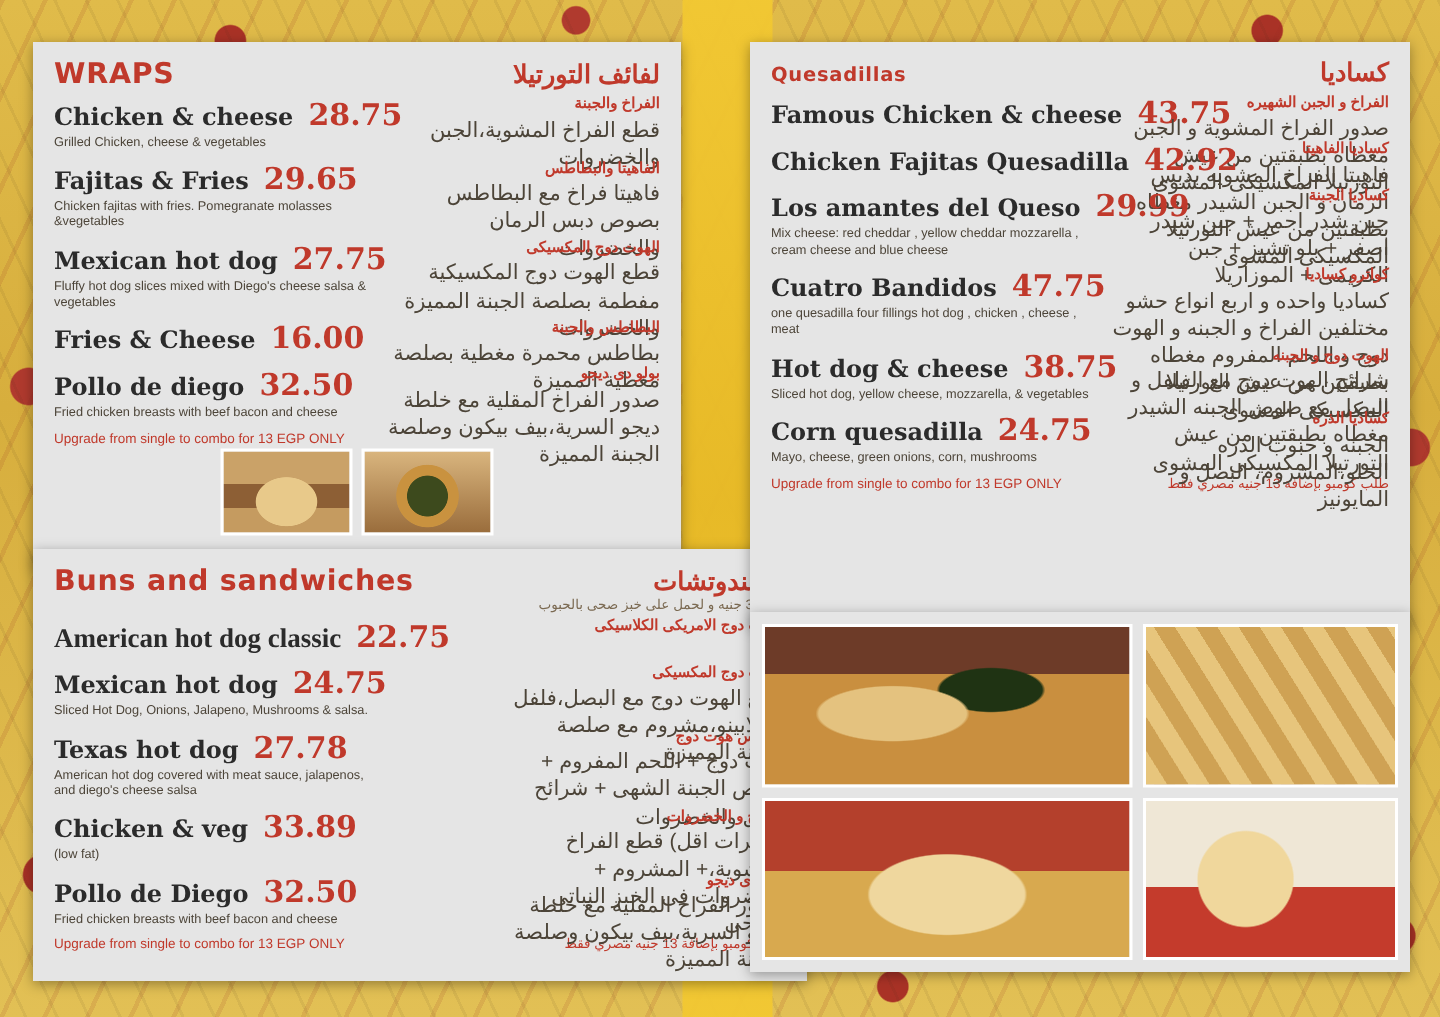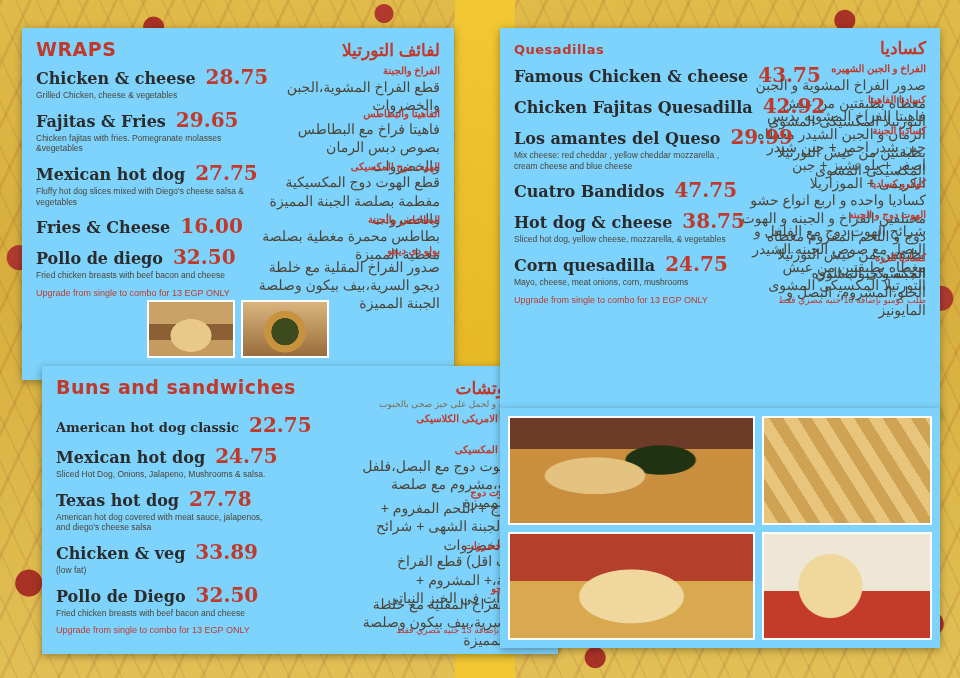--- a/index.html
+++ b/index.html
@@ -52,25 +52,25 @@
     background:linear-gradient(180deg,#6d2a18,#93351b); border-radius:3px;
   }
   .bottle-label {
     position:absolute; left:2px; top:55px; width:26px; height:64px;
     background:#efe6cf; border-top:3px solid #b8342a; border-bottom:3px solid #b8342a;
   }
 
   
   .panel {
     position:absolute;
-    background:#7dd3fc;
+    background:#e5e5e5;
     box-shadow:0 2px 8px rgba(0,0,0,.35);
   }
   #panel-wraps   { left:22px;  top:28px;  width:432px; height:352px; }
-  #panel-buns    { left:22px;  top:366px; width:516px; height:288px;margin-left:20px; }
+  #panel-buns    { left:22px;  top:366px; width:516px; height:288px; }
   #panel-ques    { left:500px; top:28px;  width:440px; height:390px; }
   #panel-photos  { left:500px; top:408px; width:440px; height:240px; }
 
   .pad { padding:10px 14px 8px 14px; }
 
   .sec-head {
     display:flex; align-items:baseline; justify-content:space-between;
     margin-bottom:4px;
   }
   .sec-title {
@@ -82,21 +82,21 @@
   }
   .sec-sub-ar { font-size:9px; color:#7b6a52; direction:rtl; }
 
   .item { position:relative; margin-bottom:7px; }
   .item-top { display:flex; align-items:baseline; }
   .name {
     font-family:"DejaVu Serif", serif;
     font-size:16px; font-weight:bold; color:#2b2b2b;
     white-space:nowrap;
   }
-  .name.small { font-size:13px; }
+  .name.small { font-size:18px;font-family:Liberation Serif, serif; }
   .price {
     font-family:"DejaVu Serif", serif;
     font-size:20px; font-weight:bold; color:#c0392b; margin-left:10px;
     white-space:nowrap;
   }
   .desc {
     font-size:8.5px; color:#4c4438; line-height:1.25; max-width:215px; margin-top:1px;
   }
   .ar-block {
     position:absolute; right:0; top:0; text-align:right; direction:rtl; width:185px;
@@ -353,20 +353,21 @@
         <div class="ar-name red">كساديا الجبنة</div>
         <div class="ar-desc">جبن شدر احمر + جبن شيدر اصفر + بلو تشيز + جبن الكريمى + الموزاريلا</div>
       </div>
     </div>
 
     <div class="item">
       <div class="item-top">
         <span class="name">Cuatro Bandidos</span>
         <span class="price">47.75</span>
       </div>
+      <div class="desc">one quesadilla four fillings hot dog , chicken , cheese , meat</div>
       <div class="ar-block" style="width:185px">
         <div class="ar-name red">كواترو كساديا</div>
         <div class="ar-desc">كساديا واحده و اربع انواع حشو مختلفين الفراخ و الجبنه و الهوت دوج و اللحم المفروم مغطاه بطبقتين من عيش التورتيلا المكسيكى المشوى</div>
       </div>
     </div>
 
     <div class="item">
       <div class="item-top">
         <span class="name">Hot dog &amp; cheese</span>
         <span class="price">38.75</span>
@@ -376,21 +377,21 @@
         <div class="ar-name red">الهوت دوج و الجبنه</div>
         <div class="ar-desc">شرائح الهوت دوج مع الفلفل و البصل مع صوص الجبنه الشيدر مغطاه بطبقتين من عيش التورتيلا المكسيكى المشوى</div>
       </div>
     </div>
 
     <div class="item">
       <div class="item-top">
         <span class="name">Corn quesadilla</span>
         <span class="price">24.75</span>
       </div>
-      <div class="desc">Mayo, cheese, meat onions, corn, mushrooms</div>
+      <div class="desc">Mayo, cheese, green onions, corn, mushrooms</div>
       <div class="ar-block" style="width:185px">
         <div class="ar-name red">كساديا الذره</div>
         <div class="ar-desc">الجبنه و حبوب الذره الحلو،المشروم، البصل و المايونيز</div>
       </div>
     </div>
 
     <div class="upgrade">
       <span>Upgrade from single to combo for 13 EGP ONLY</span>
       <span class="ar">طلب كومبو بإضافة 13 جنيه مصري فقط</span>
     </div>

